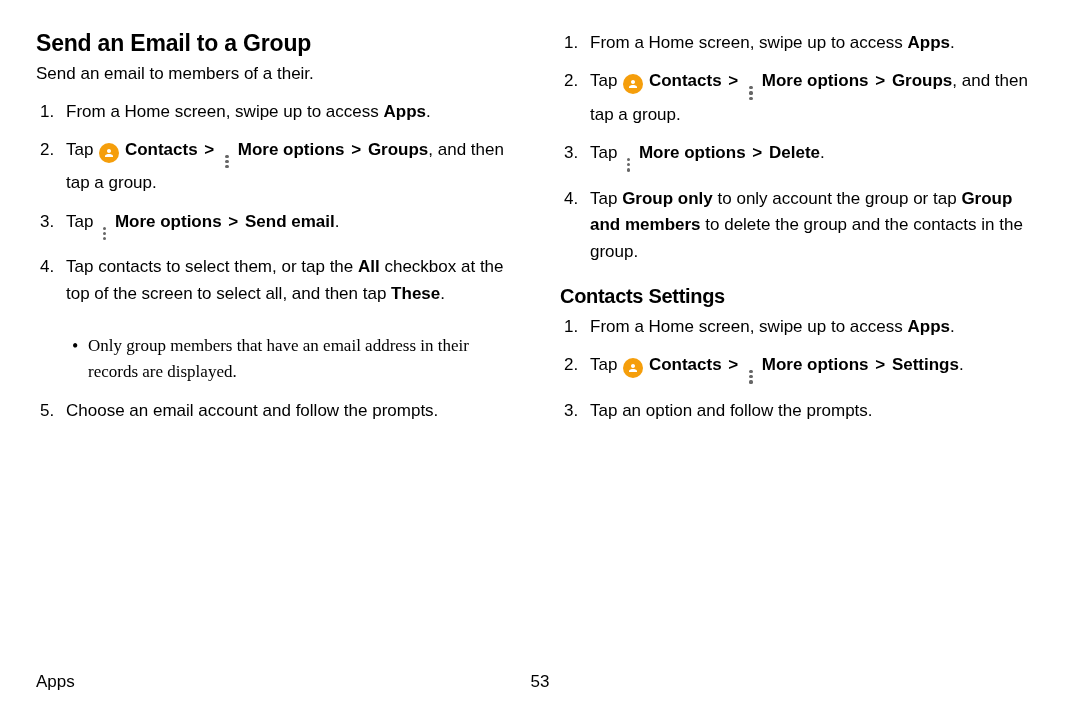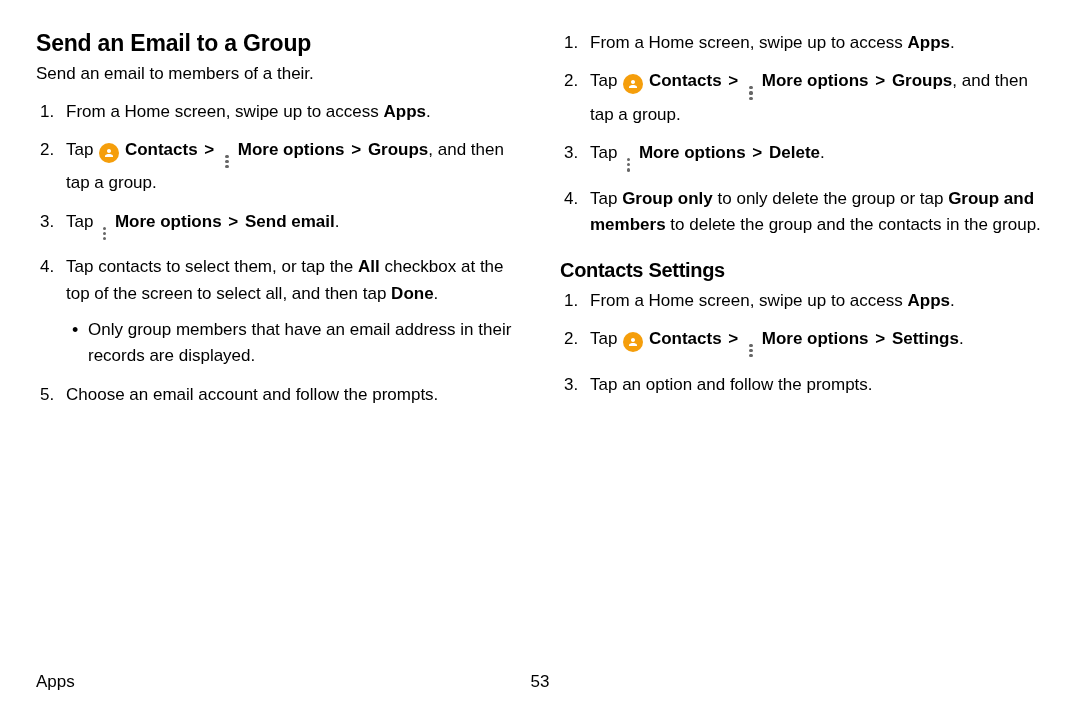--- a/index.html
+++ b/index.html
@@ -51,21 +51,22 @@
     margin-bottom: 12px;
   }
   ol.steps > li::before {
     content: counter(step) ".";
     position: absolute;
     left: 4px;
     top: 0;
   }
   ul.sub {
     list-style: none;
-    margin-top: 10px;
+    margin-top: 26px;
+    font-family: Liberation Serif, serif;
   }
   ul.sub > li {
     position: relative;
     padding-left: 22px;
     margin-bottom: 10px;
   }
   ul.sub > li::before {
     content: "•";
     position: absolute;
     left: 6px;
@@ -150,21 +151,21 @@
         <span>Tap </span><span class="more-icon">
             <span class="dot"></span>
             <span class="dot"></span>
             <span class="dot"></span>
           </span>
         <span class="b">More options</span>
         <span class="chev b">&gt;</span>
         <span class="b">Send email</span><span>.</span>
       </li>
       <li>
-        <span>Tap contacts to select them, or tap the </span><span class="b">All</span><span> checkbox at the top of the screen to select all, and then tap </span><span class="b">Done</span><span>.</span>
+        <span>Tap contacts to select them, or tap the </span><span class="b">All</span><span> checkbox at the top of the screen to select all, and then tap </span><span class="b">These</span><span>.</span>
         <ul class="sub">
           <li><span>Only group members that have an email address in their records are displayed.</span></li>
         </ul>
       </li>
       <li>
         <span>Choose an email account and follow the prompts.</span>
       </li>
     </ol>
   </div>
 
@@ -194,21 +195,21 @@
         <span>Tap </span><span class="more-icon">
             <span class="dot"></span>
             <span class="dot"></span>
             <span class="dot"></span>
           </span>
         <span class="b">More options</span>
         <span class="chev b">&gt;</span>
         <span class="b">Delete</span><span>.</span>
       </li>
       <li>
-        <span>Tap </span><span class="b">Group only</span><span> to only delete the group or tap </span><span class="b">Group and members</span><span> to delete the group and the contacts in the group.</span>
+        <span>Tap </span><span class="b">Group only</span><span> to only account the group or tap </span><span class="b">Group and members</span><span> to delete the group and the contacts in the group.</span>
       </li>
     </ol>
 
     <h1 class="major-title">Contacts Settings</h1>
     <ol class="steps">
       <li>
         <span>From a Home screen, swipe up to access </span><span class="b">Apps</span><span>.</span>
       </li>
       <li>
         <span>Tap </span><span class="contacts-icon">

